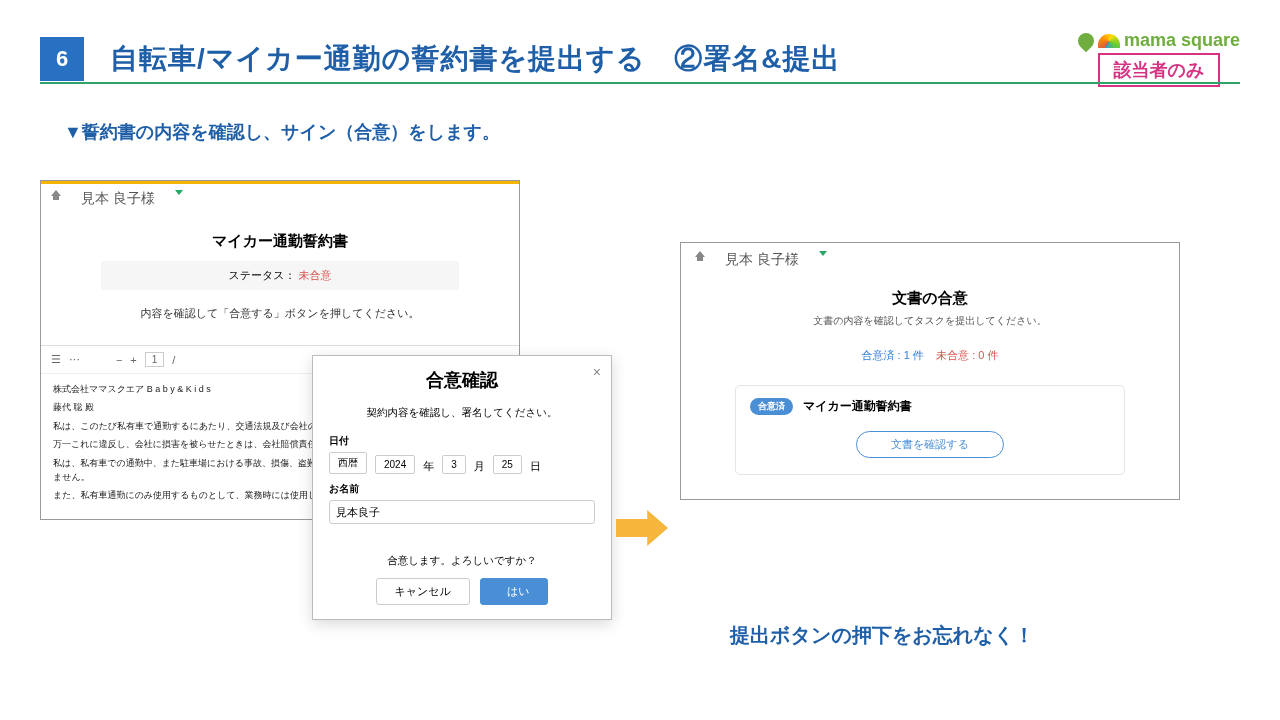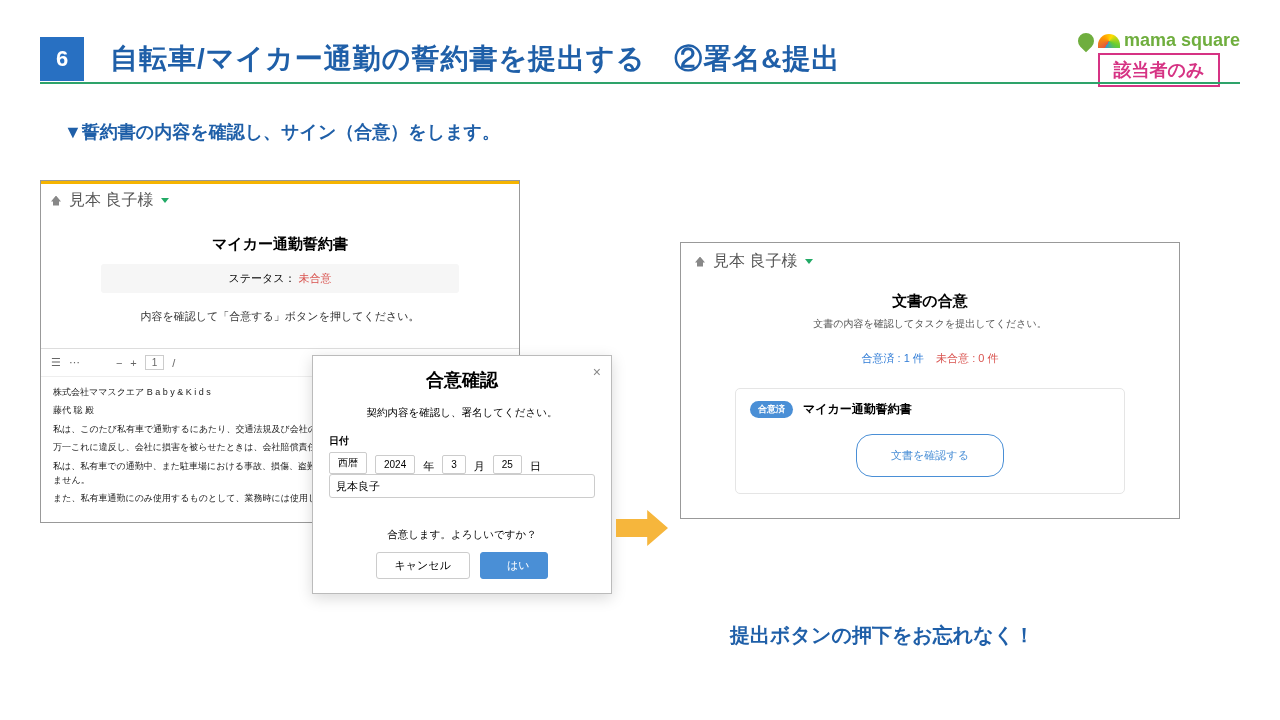--- a/index.html
+++ b/index.html
@@ -14,21 +14,21 @@
   .logo-rainbow { width:22px; height:14px; background: conic-gradient(from 210deg,#d54,#f90,#fd0,#6c3,#39c); border-radius: 14px 14px 0 0; }
   .logo-clover { width:16px;height:16px;background:#6fae3e;border-radius:50% 50% 0 50%; transform:rotate(45deg);} 
   .notice-badge { border: 2px solid #d63384; color: #d63384; font-size: 18px; padding: 3px 14px; font-weight:600; }
   .hr { position:absolute; top: 82px; left: 40px; right: 40px; height:2px; background:#2ea36a; }
 
   .subtitle { position:absolute; top: 120px; left: 64px; color:#1f5fa8; font-weight:700; font-size:18px; }
 
   
   .panel-left { position:absolute; top: 180px; left: 40px; width: 480px; border:1px solid #999; background:#fff; }
   .panel-left .ytop { height:3px; background:#f5b400; }
-  .user-row { display:flex; align-items:center; gap:8px; padding:6px 10px; font-size:16px; color:#555;}
+  .user-row { display:flex; align-items:flex-start; gap:20px; padding:6px 10px; font-size:14px; color:#555;}
   .user-row .ic { width:10px;height:10px;background:#888; clip-path: polygon(50% 0,100% 60%,80% 60%,80% 100%,20% 100%,20% 60%,0 60%);}
   .user-row .caret {width:0;height:0;border-left:4px solid transparent;border-right:4px solid transparent;border-top:5px solid #2a6;}
   .pledge-title { text-align:center; font-weight:800; font-size:15px; padding: 18px 0 10px; }
   .status-band { margin: 0 60px; background:#f6f6f6; text-align:center; font-size:11px; padding:7px 0; border-radius:3px;}
   .status-band .red { color:#d9534f;}
   .pledge-hint { text-align:center; font-size:11px; color:#333; padding:16px 0 24px;}
   .pdf-toolbar { display:flex; align-items:center; gap:8px; padding:6px 10px; border-top:1px solid #ddd; font-size:11px; color:#666;}
   .pdf-toolbar .slot{border:1px solid #ccc; padding:1px 6px; font-size:10px;}
   .pdf-doc { padding: 8px 12px 12px; font-size:9px; color:#222; border-top:1px solid #eee; line-height:1.6;}
   .pdf-doc p { margin-bottom:4px;}
@@ -53,21 +53,21 @@
   
   .panel-right { position:absolute; top: 242px; left: 680px; width: 500px; border:1px solid #999; background:#fff;}
   .panel-right .inner { padding: 8px 14px 24px; }
   .pr-title { text-align:center; font-weight:800; font-size:15px; margin:16px 0 6px;}
   .pr-sub { text-align:center; font-size:10px; color:#555;}
   .pr-counts { text-align:center; font-size:11px; margin:20px 0 22px;}
   .pr-counts .blue{color:#2e7bd6;} .pr-counts .red{color:#d9534f;}
   .doc-card { border:1px solid #e5e5e5; border-radius:5px; margin:0 40px; padding:12px 14px 16px;}
   .doc-row { display:flex; align-items:center; gap:10px; font-size:12px; font-weight:600;}
   .chip { background:#4a8fd6; color:#fff; font-size:9px; border-radius:10px; padding:2px 8px;}
-  .confirm-doc { margin:16px auto 0; display:block; border:1px solid #4a8fd6; color:#4a8fd6; border-radius:16px; padding:13px 34px; font-size:11px; background:#fff; cursor:pointer;}
+  .confirm-doc { margin:16px auto 0; display:block; border:1px solid #4a8fd6; color:#4a8fd6; border-radius:16px; padding:5px 34px; font-size:11px; background:#fff; cursor:pointer;}
   .submit-wrap { margin:40px auto 0; width:180px; border:3px solid #d40000; padding:8px;}
   .submit-btn { width:100%; background:#4a8fd6; color:#fff; border:none; padding:10px 0; font-size:13px; border-radius:3px; cursor:pointer;}
 
   .reminder { position:absolute; top: 622px; left: 730px; color:#1f5fa8; font-weight:700; font-size:20px;}
 </style>
 </head>
 <body>
 
 <div class="header">
   <div class="step-badge">6</div>
@@ -124,20 +124,21 @@
   <div class="lbl">日付</div>
   <div class="date-row">
     <span class="box">西暦</span>
     <span class="box">2024</span>
     <span>年</span>
     <span class="box">3</span>
     <span>月</span>
     <span class="box">25</span>
     <span>日</span>
   </div>
+  <div class="lbl">お名前</div>
   <input class="name-in" value="見本良子" style="">
   <div class="confirm">合意します。よろしいですか？</div>
   <div class="btnrow">
     <button class="btn">キャンセル</button>
     <button class="btn primary">はい</button>
   </div>
 </div>
 
 <div class="arrow"></div>
 

